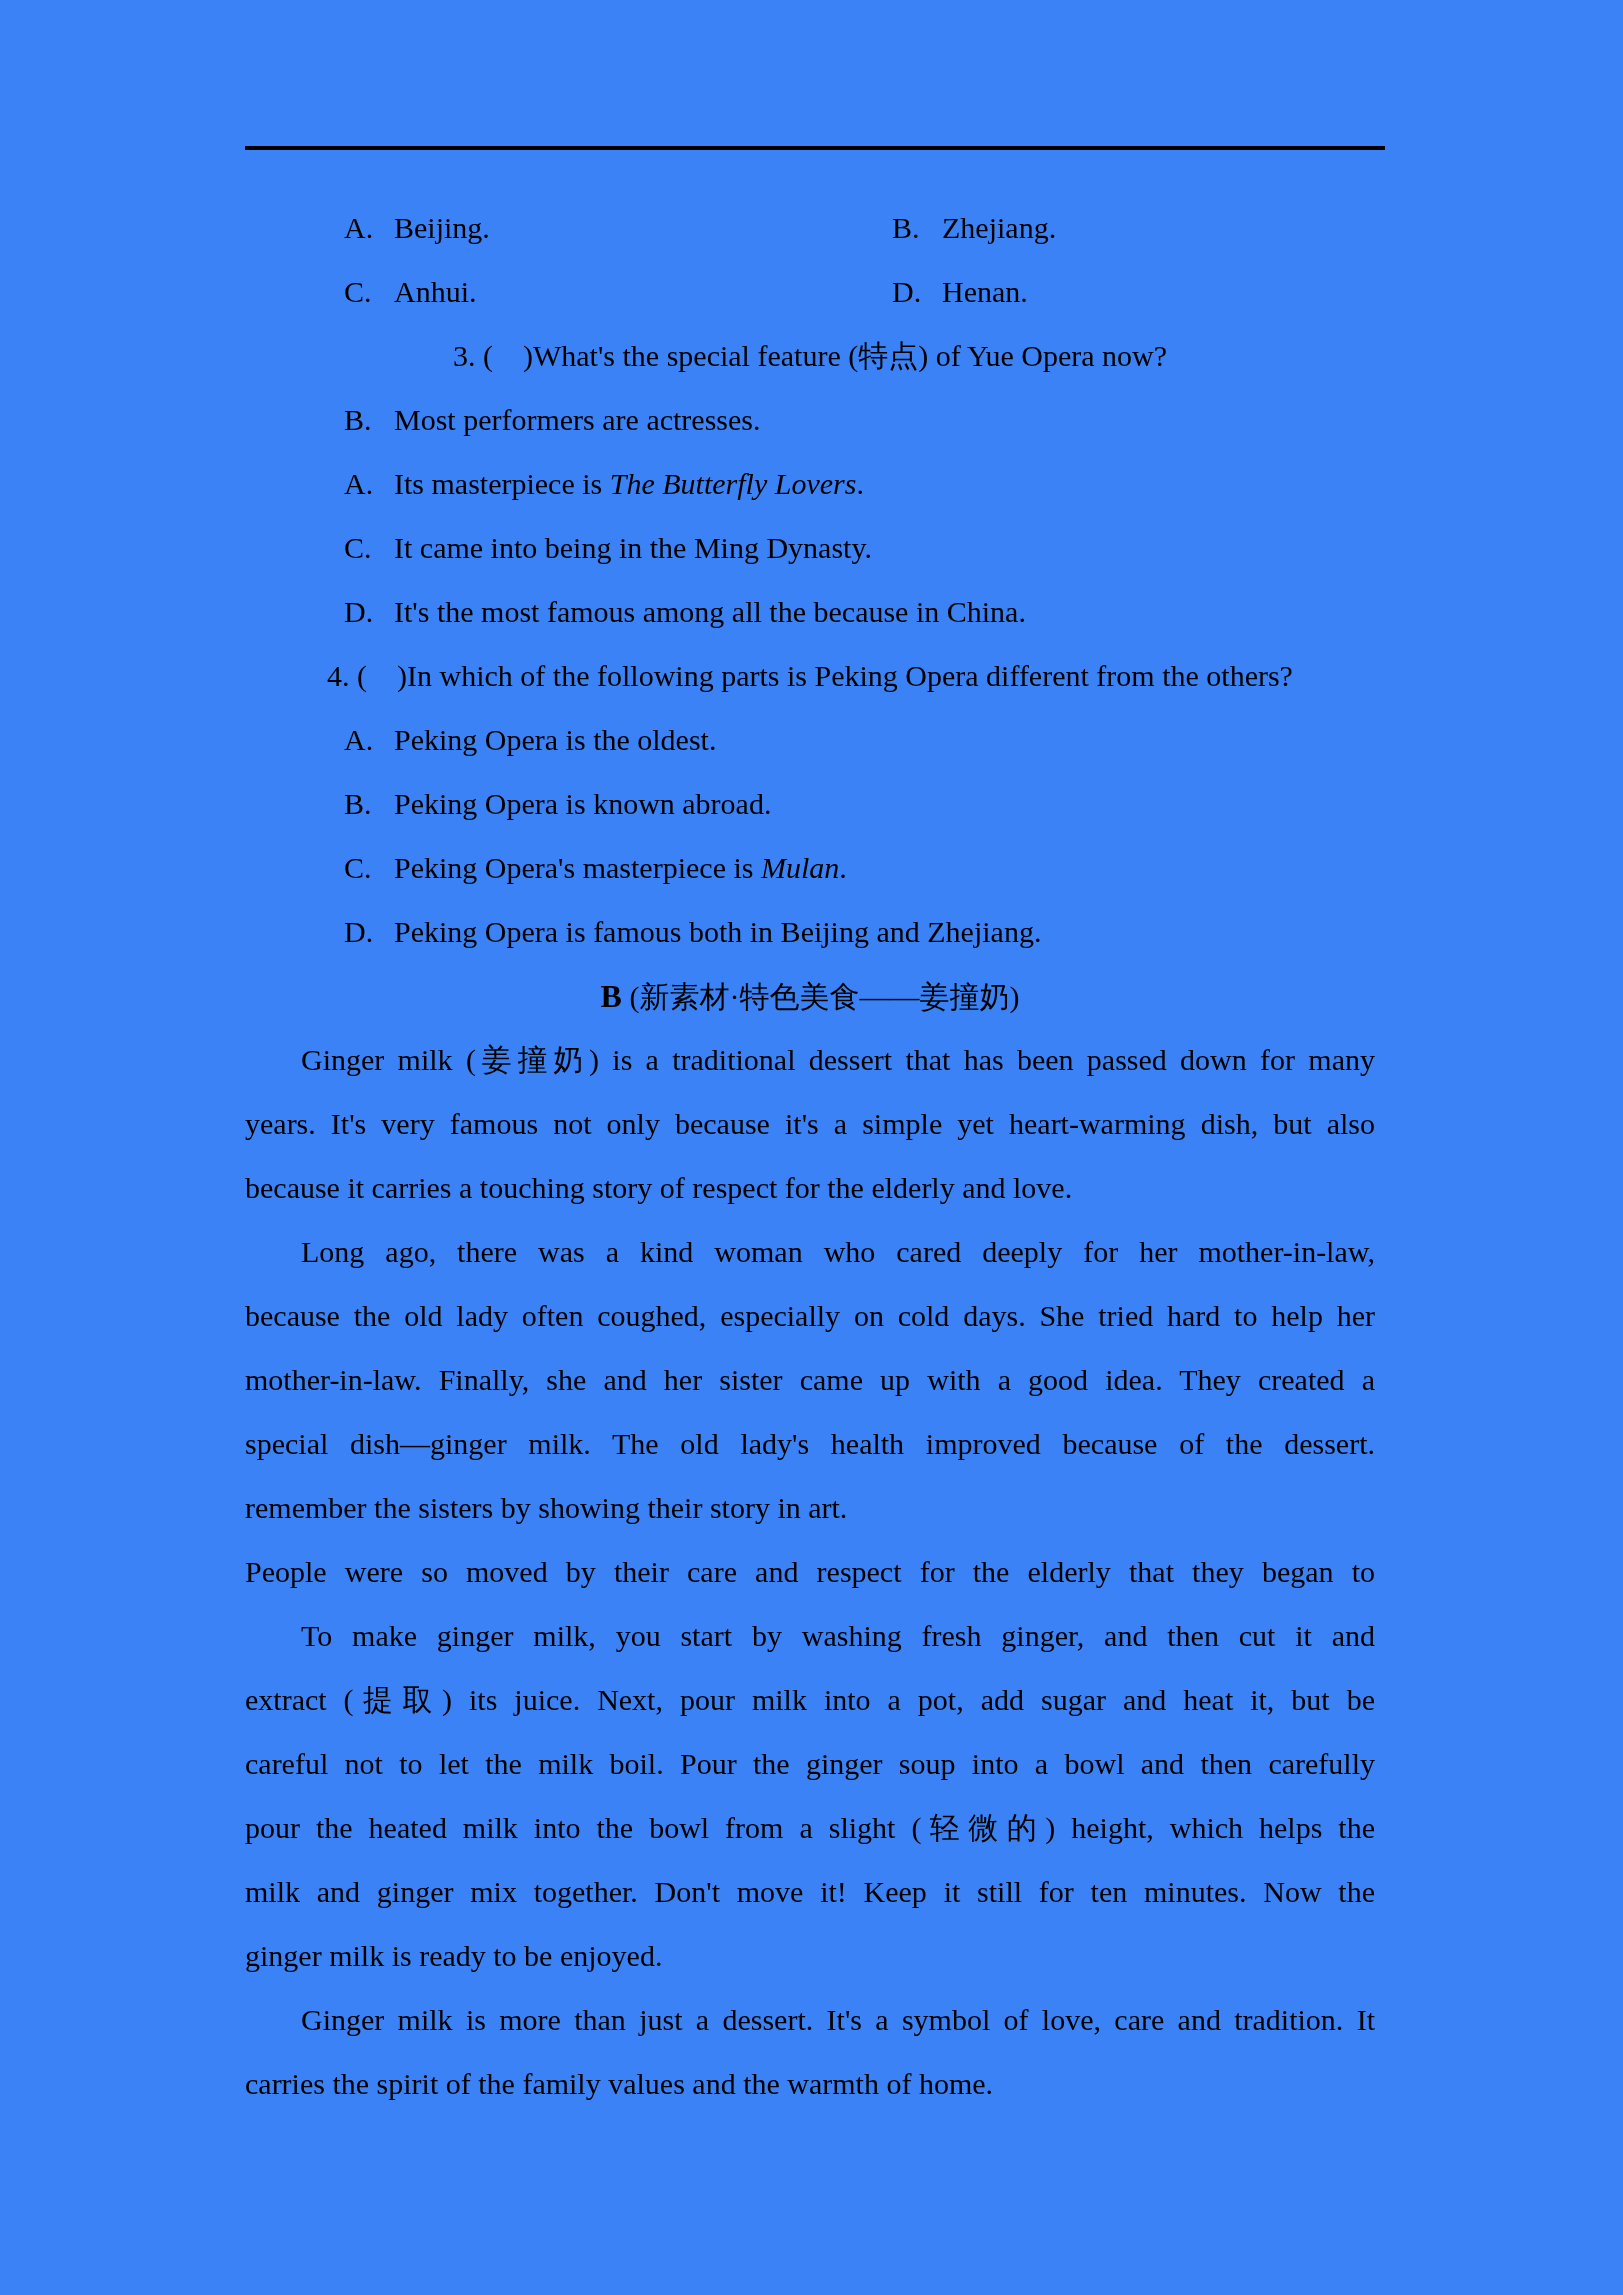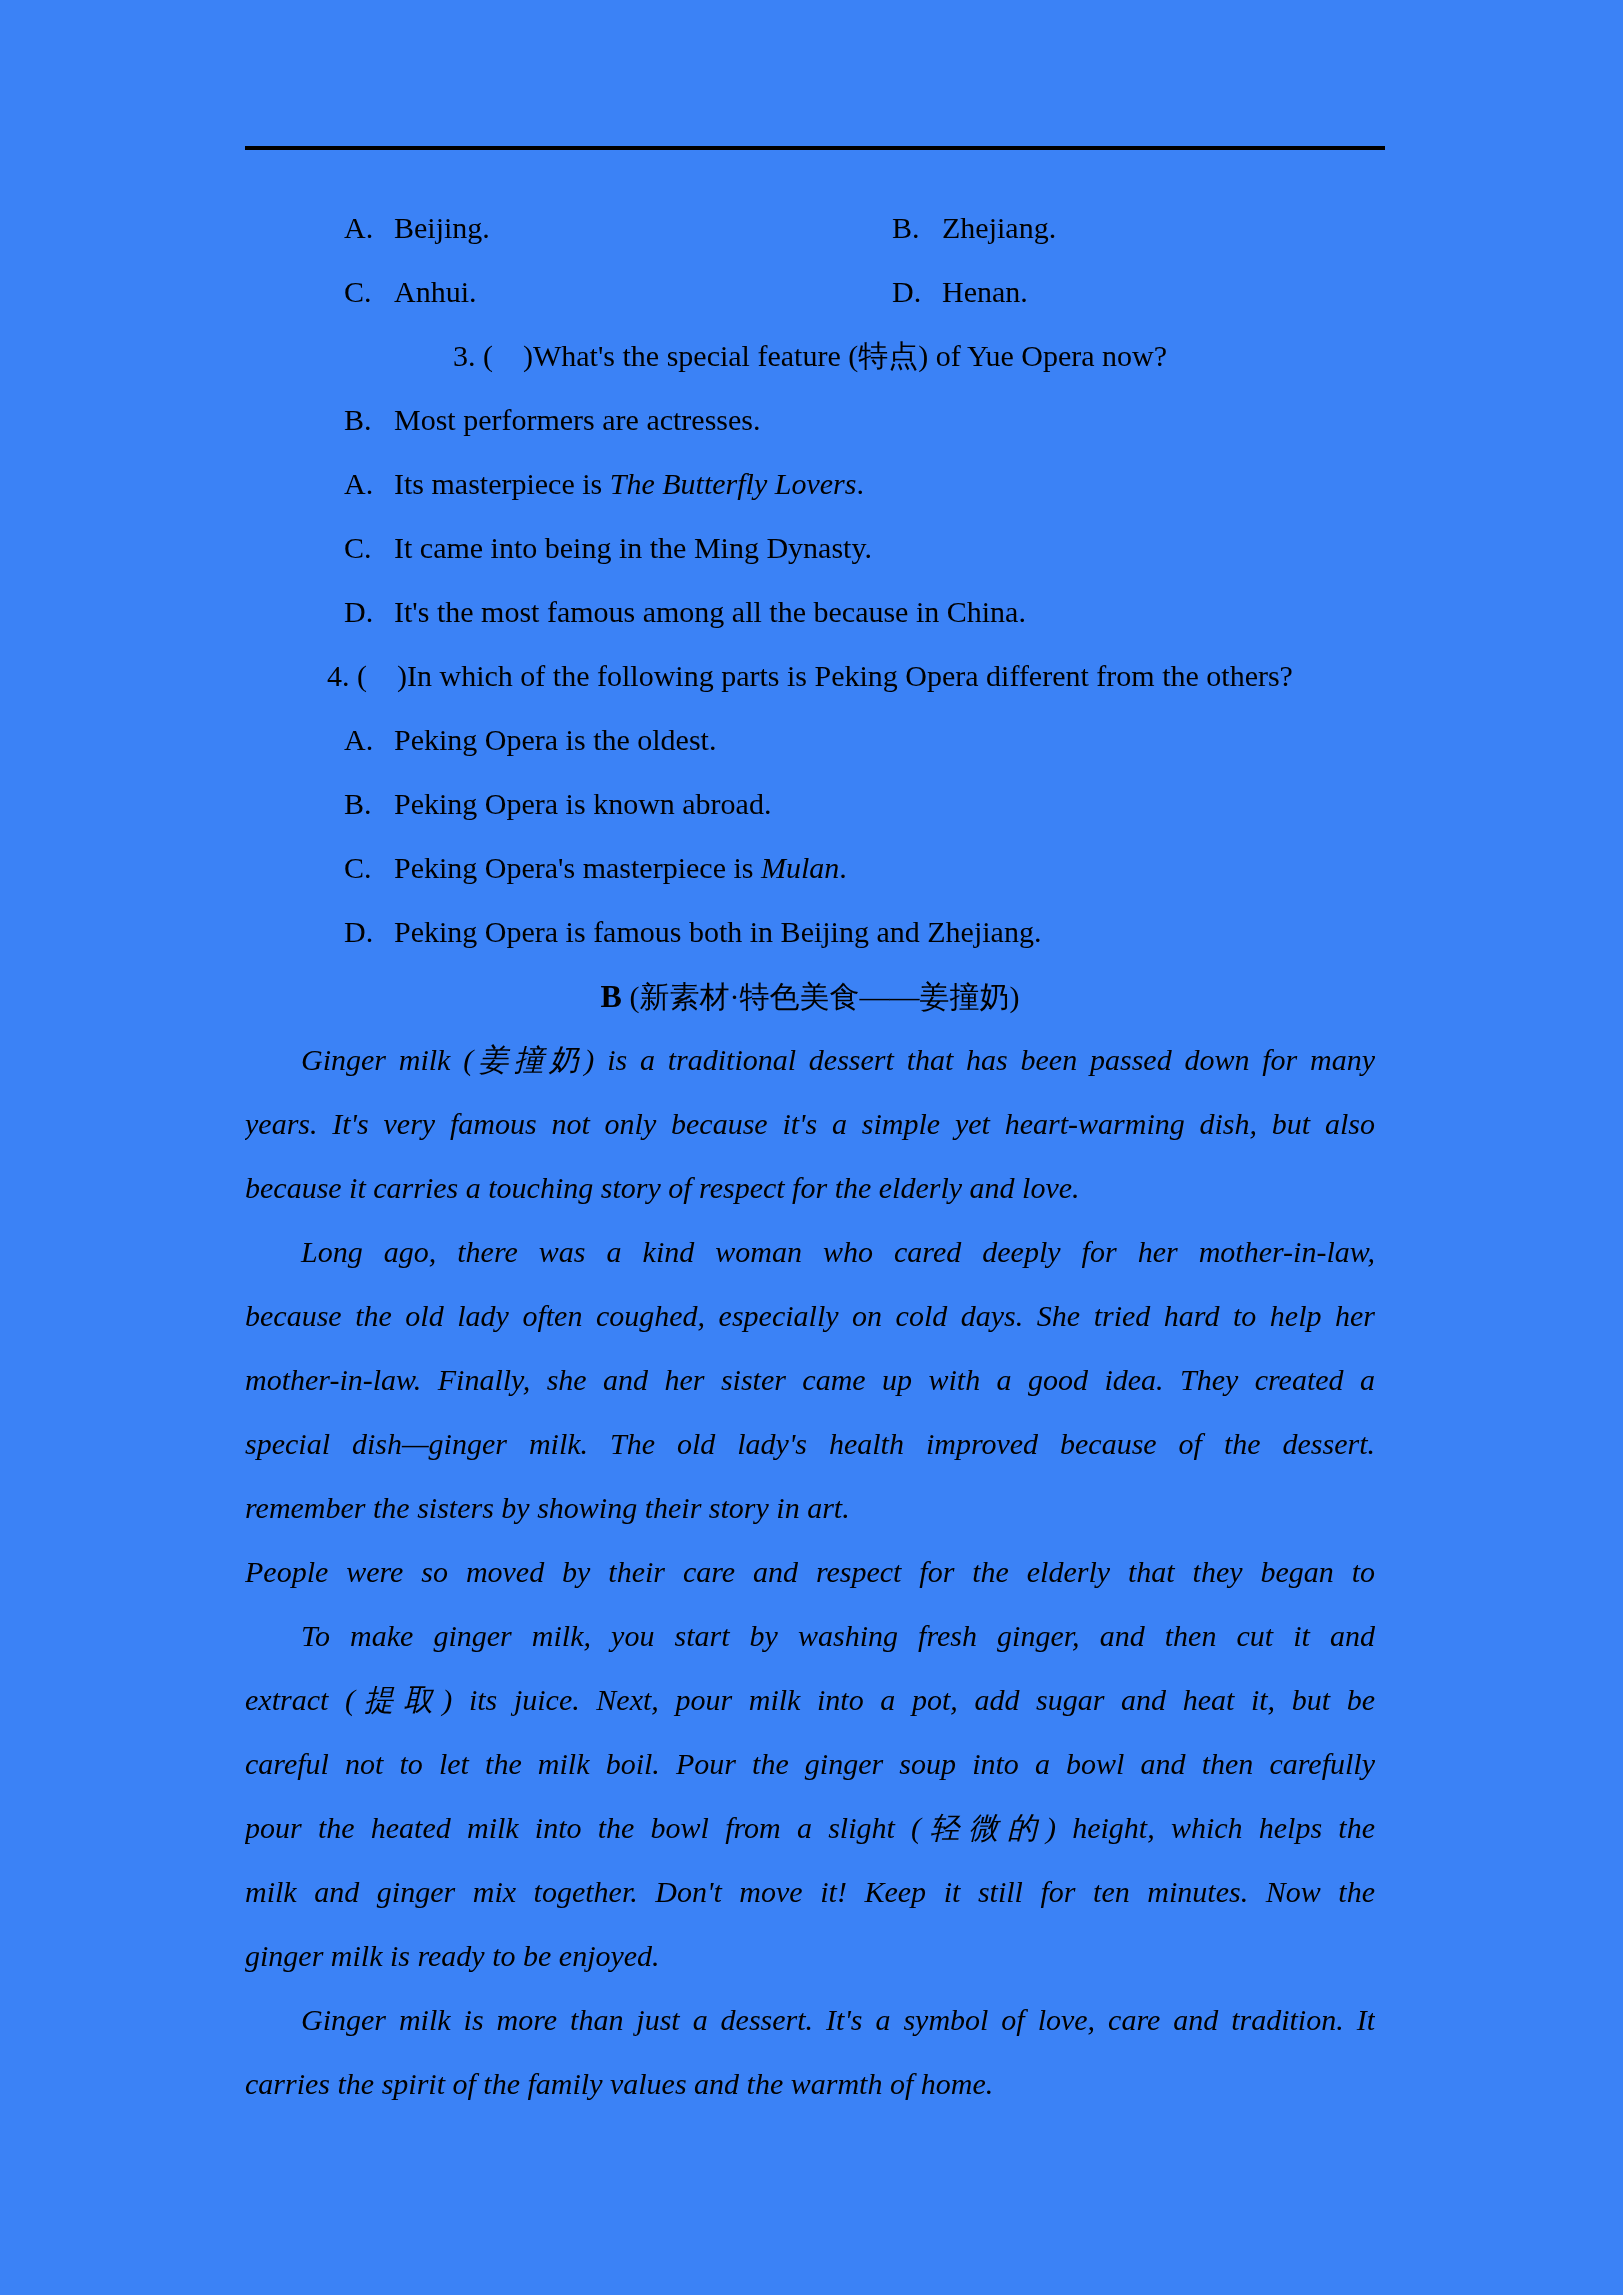--- a/index.html
+++ b/index.html
@@ -31,21 +31,21 @@
   }
   .line{height:64px;overflow:hidden;}
   .optrow{position:relative;padding-left:99px;}
   .optrow .cell.right{position:absolute;left:615px;top:0;margin-left:32px;}
   .option{padding-left:99px;}
   .label{display:inline-block;min-width:50px;}
   .stem{text-align:center;}
   .heading{text-align:center;}
   .heading .b{font-weight:700;font-size:32px;}
   .heading .sub{font-weight:400;}
-  .pline{text-align:justify;font-style:italic;}
+  .pline{text-align:justify;}
   .pline.j{text-align-last:justify;}
   .pline.ind{text-indent:56px;}
   .it{font-style:italic;}
 </style>
 </head>
 <body>
 
 <div class="page">
   <div class="rule"></div>
   <div class="content">

